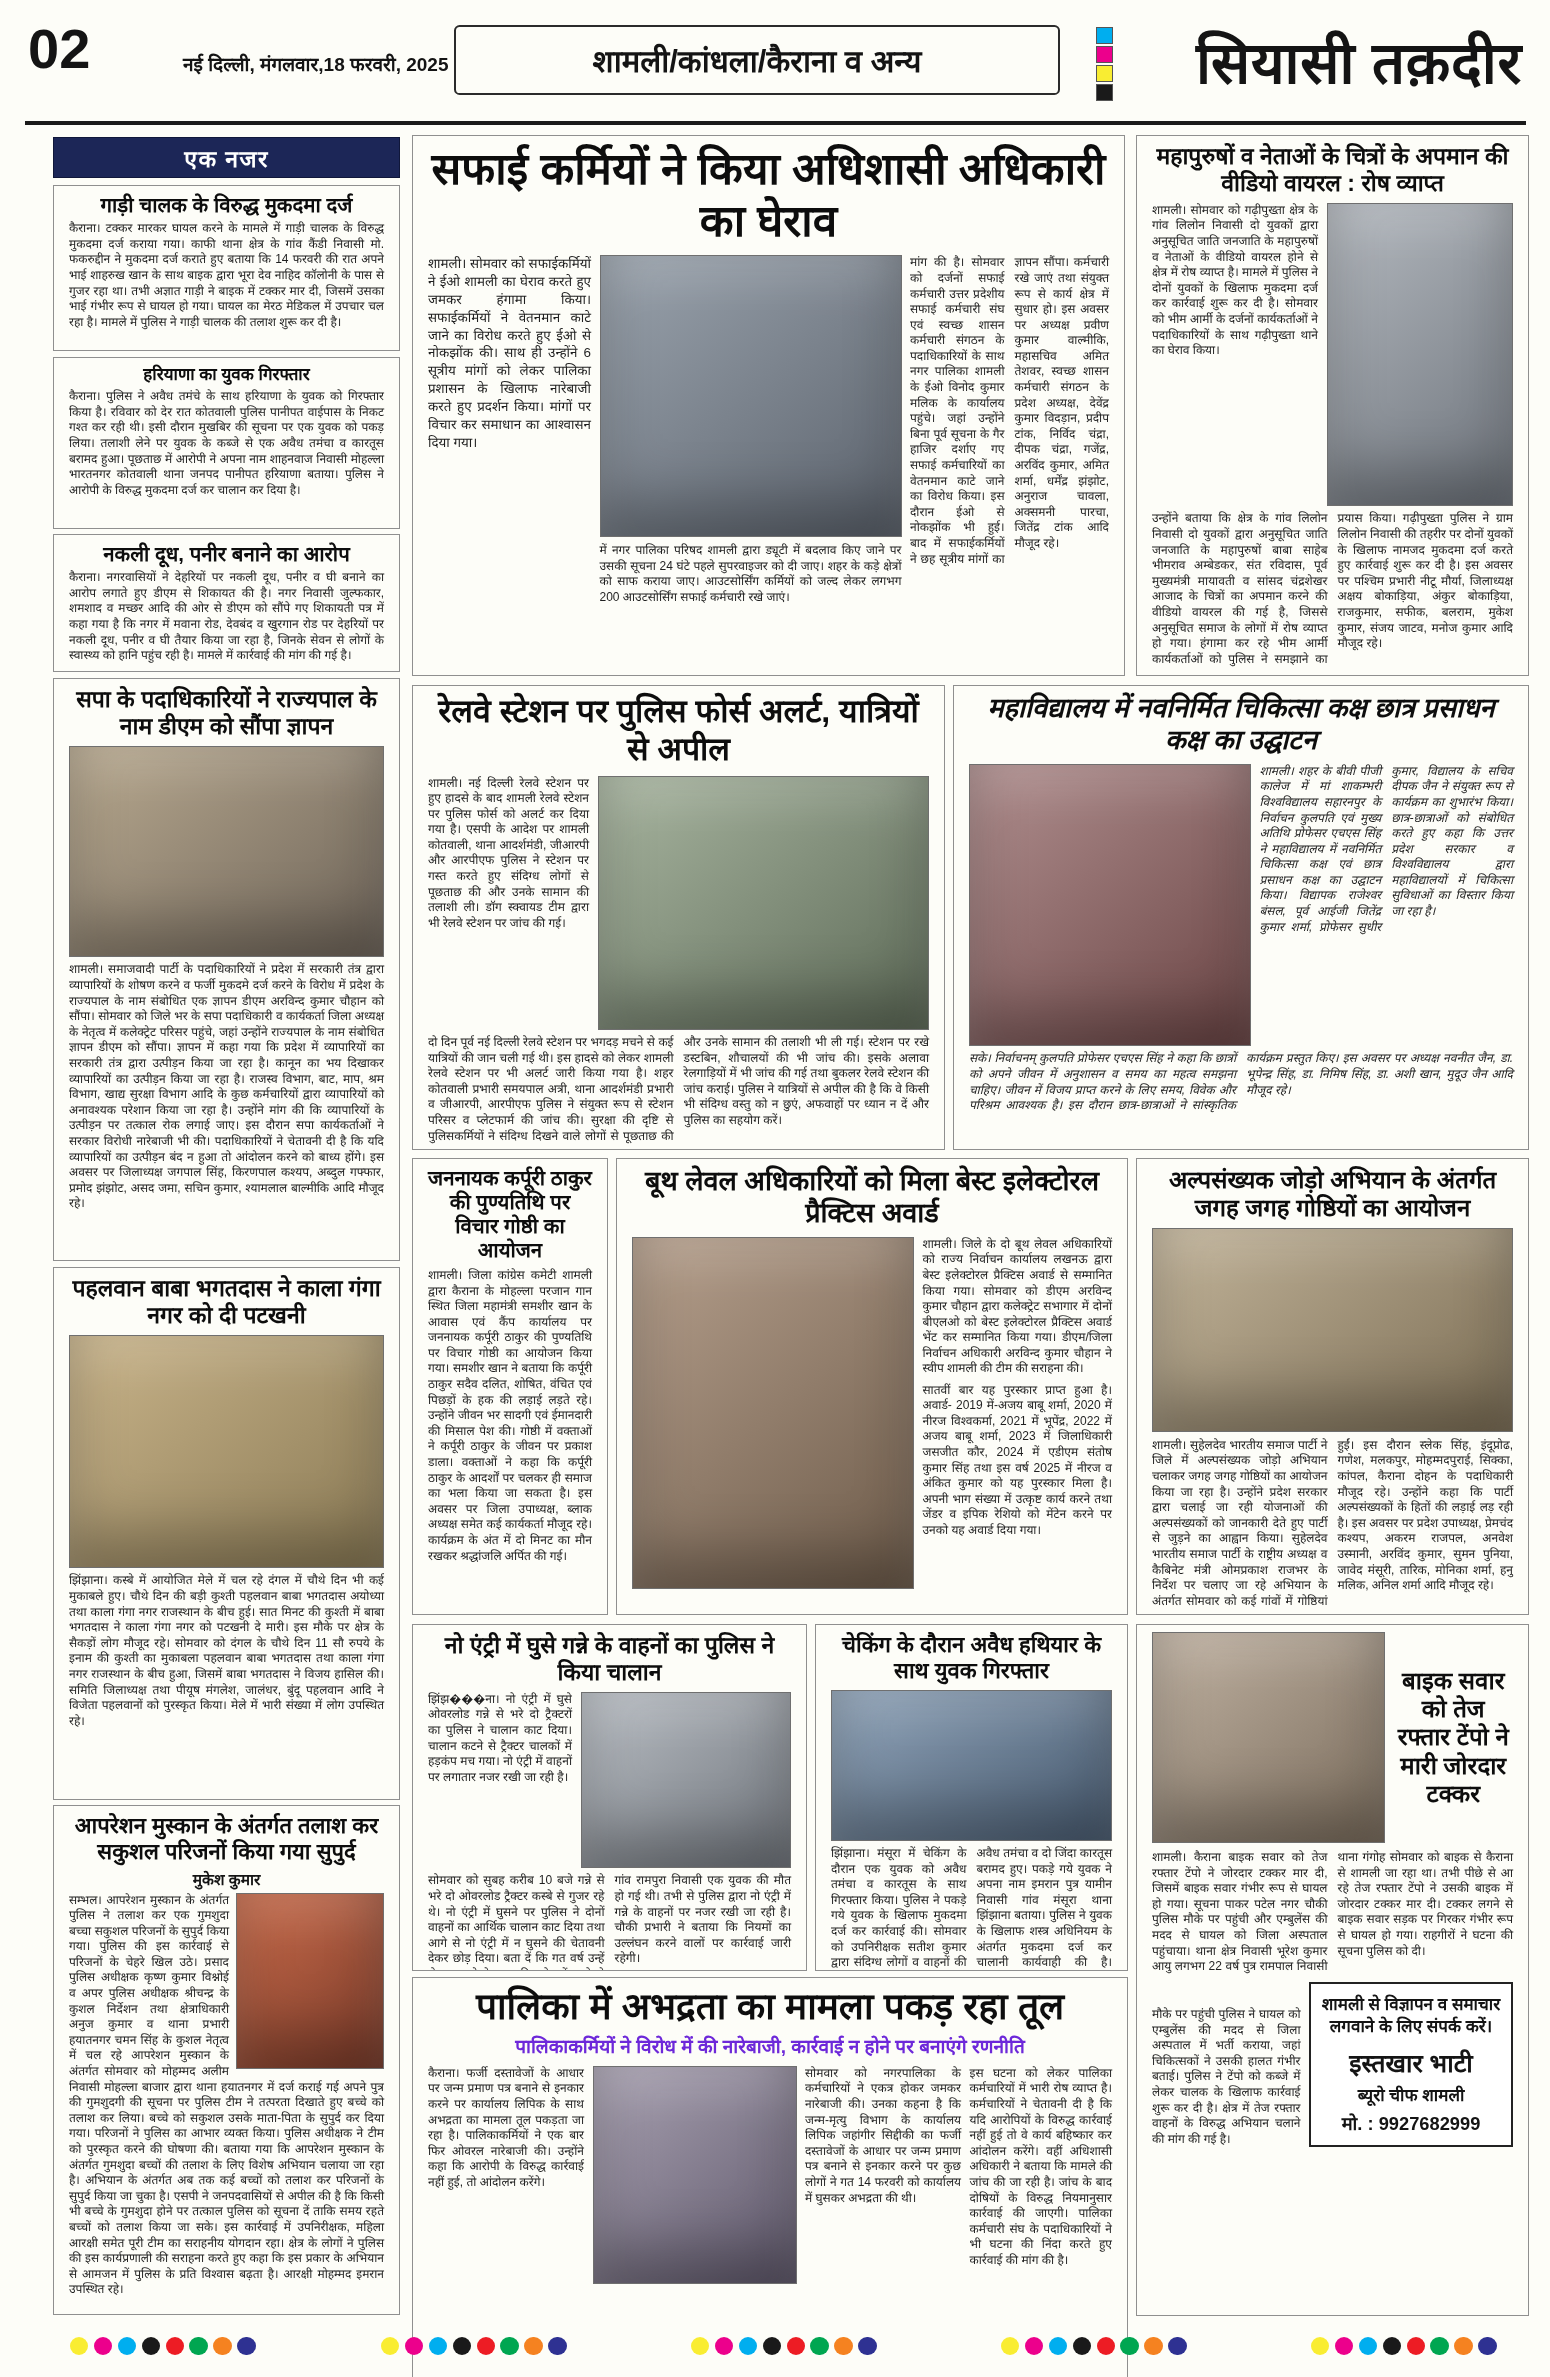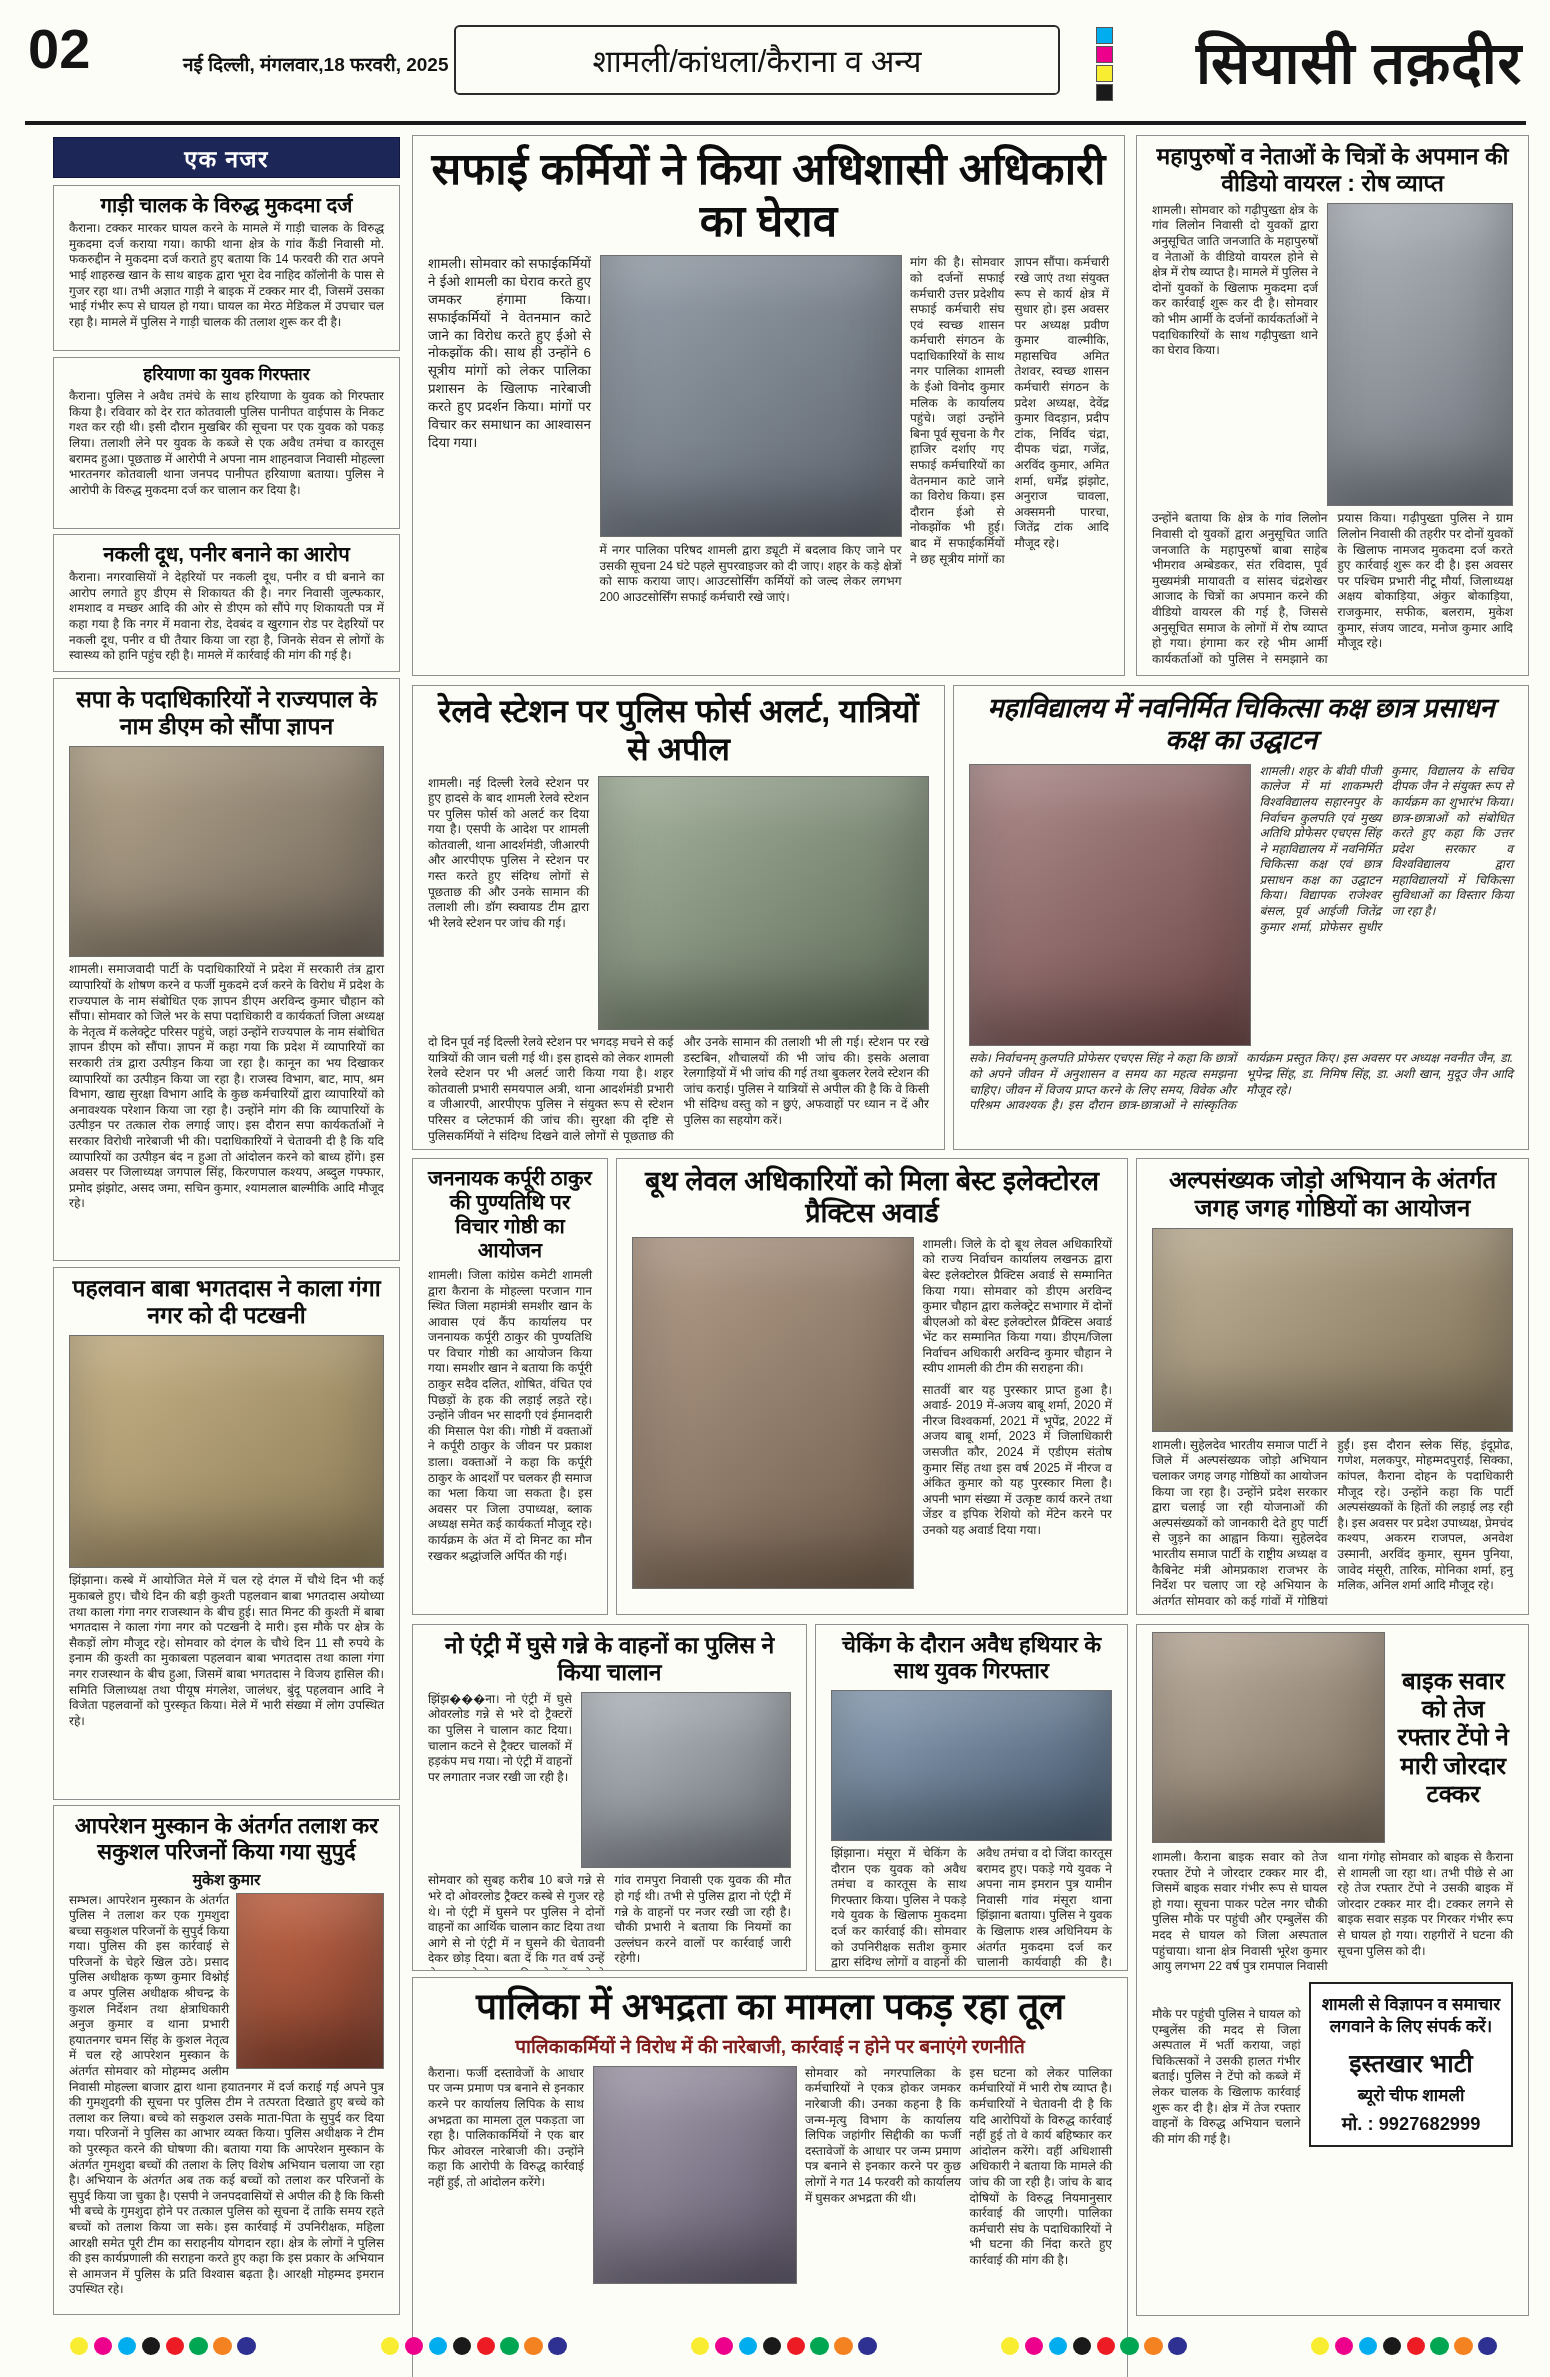--- a/index.html
+++ b/index.html
@@ -3,21 +3,21 @@
 <meta charset="utf-8">
 <style>
   * { margin:0; padding:0; box-sizing:border-box; }
   html,body { background:#d9d9d9; }
   body { font-family:"Liberation Sans", sans-serif; }
   .page { position:relative; width:1550px; height:2377px; margin:0 auto;
           background:#fdfdf8; color:#141414; overflow:hidden; }
   .block { position:absolute; background:#fdfdf8; border:0.7px solid #8f8f8f;
            padding:7px 15px; overflow:hidden; }
   .hl { font-weight:bold; text-align:center; line-height:1.18; color:#0d0d0d; }
-  .sub { font-weight:bold; text-align:center; color:#7f1d1d; }
+  .sub { font-weight:bold; text-align:center; color:#6d28d9; }
   .body { font-size:13.4px; line-height:1.33; text-align:justify; color:#1f1f1f; }
   .body.small { font-size:12px; line-height:1.3; }
   .row { display:flex; gap:8.5px; }
   .cols2 { column-count:2; column-gap:10px; }
   .photo { position:relative; border:0.7px solid #6f6f6f;
            box-shadow: inset 0 -35px 56px rgba(0,0,0,.28), inset 0 28px 42px rgba(255,255,255,.12); }
   .banner { display:flex; align-items:center; justify-content:center; }
   .banner span { color:#ffffff; font-weight:bold; font-size:23px; letter-spacing:1.4px; }
   .contact { border:2.8px double #222; text-align:center; padding:10px 7px; background:#fff; }
   .contact .l1 { font-size:17px; font-weight:bold; line-height:1.3; }
@@ -32,21 +32,21 @@
   .byline { font-weight:bold; text-align:center; font-size:15.5px; margin:2.8px 0; }
 </style>
 </head>
 <body>
 
 <div class="page">
 
   <div style="position:absolute;left:28px;top:15.5px;font-size:56px;font-weight:bold;">02</div>
   <div style="position:absolute;left:183px;top:51px;font-size:19px;font-weight:bold;">नई दिल्ली, मंगलवार,18 फरवरी, 2025</div>
   <div style="position:absolute;left:454px;top:25px;width:606px;height:70px;border:2.1px solid #2b2b2b;border-radius:5.6px;display:flex;align-items:center;justify-content:center;">
-    <span style="font-size:31px;font-weight:normal;">शामली/कांधला/कैराना व अन्य</span>
+    <span style="font-size:31px;font-weight:bold;">शामली/कांधला/कैराना व अन्य</span>
   </div>
   <div class="cmyk-strip" style="left:1096px;top:27px;">
       <span class="cmyk-sq" style="background: rgb(0, 174, 239);"></span>
       <span class="cmyk-sq" style="background: rgb(236, 0, 140);"></span>
       <span class="cmyk-sq" style="background: rgb(249, 237, 50);"></span>
       <span class="cmyk-sq" style="background: rgb(26, 26, 26);"></span>
     </div>
   <div style="position:absolute;right:28px;top:21px;font-size:58px;font-weight:bold;letter-spacing:0.7px;">सियासी तक़दीर</div>
   <div class="hrule" style="left: 25px; top: 121px; width: 1501px; height: 3.5px; background: rgb(26, 26, 26);"></div>
 

